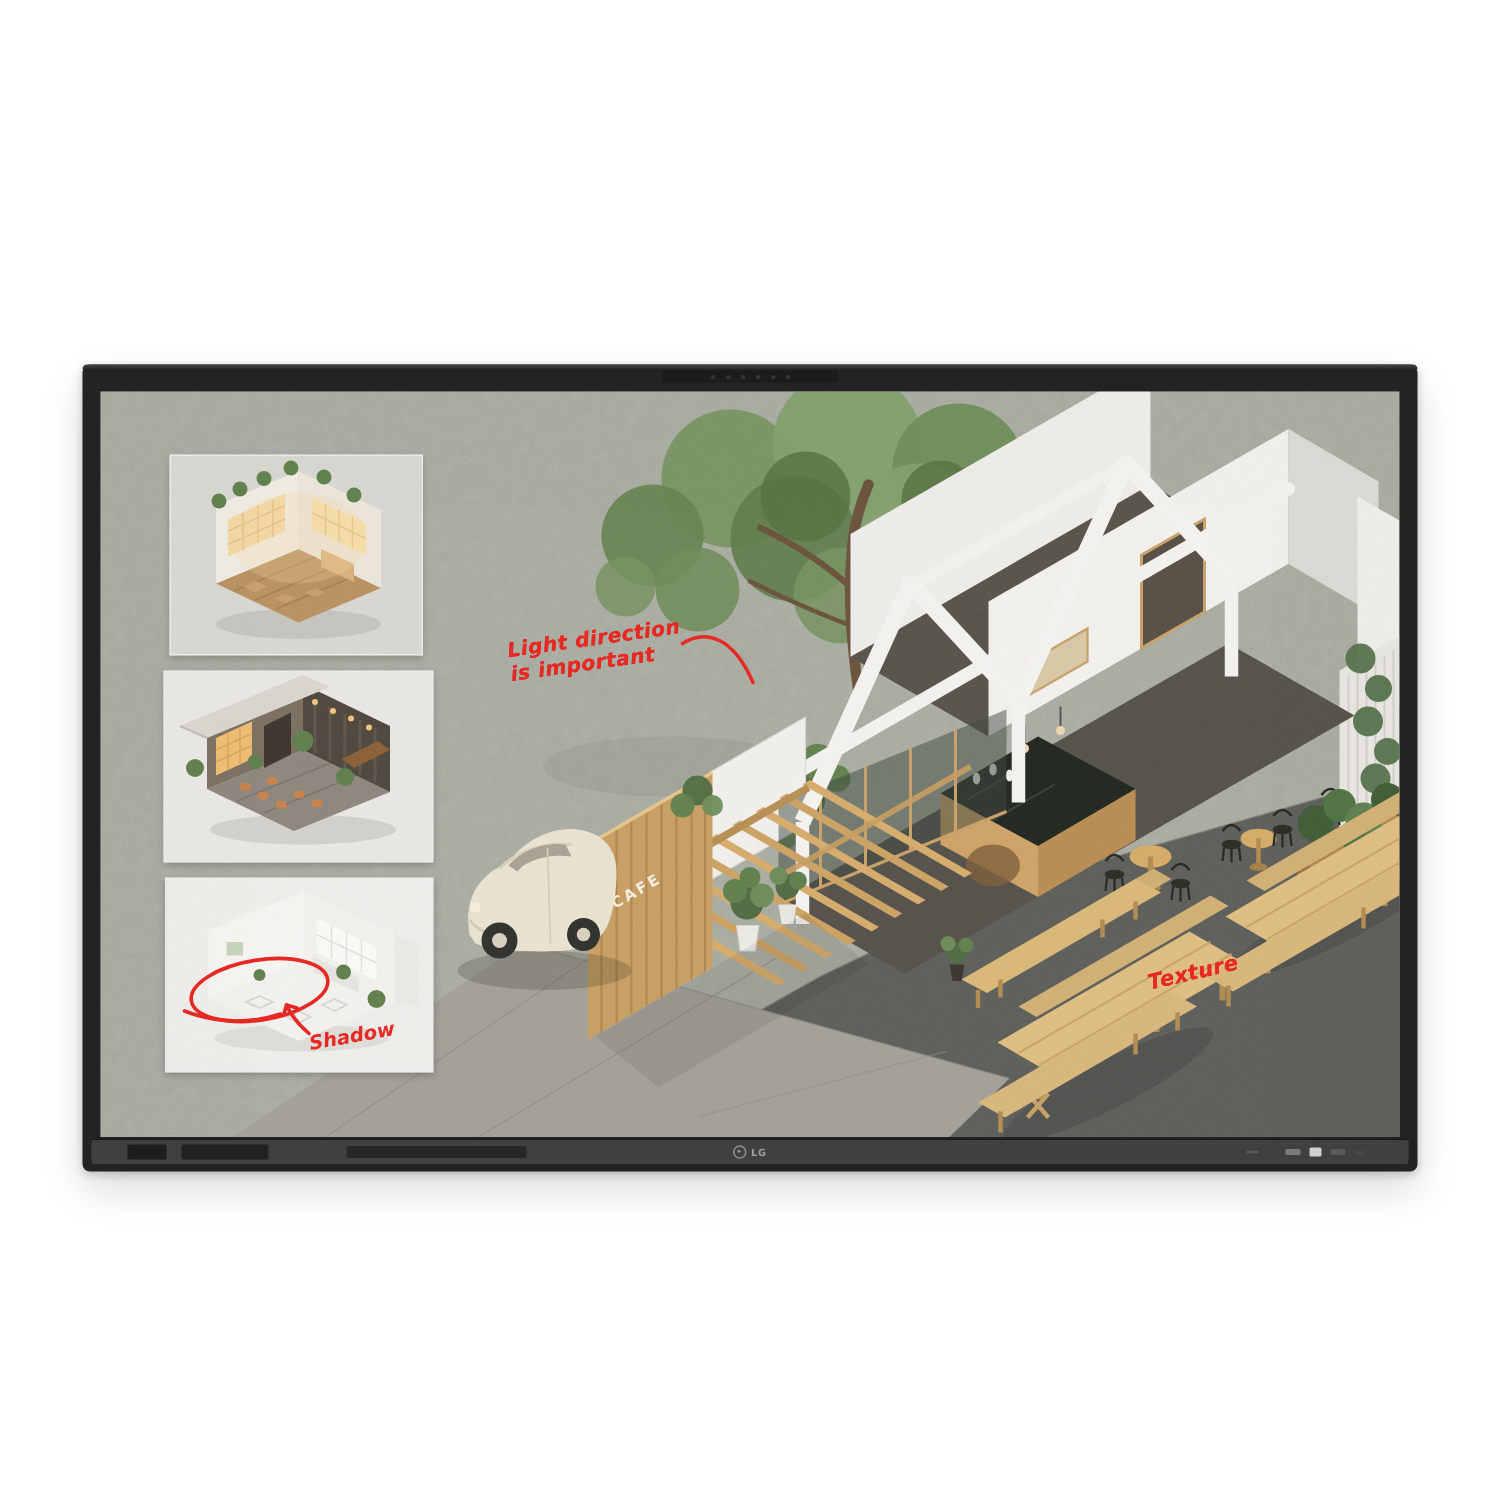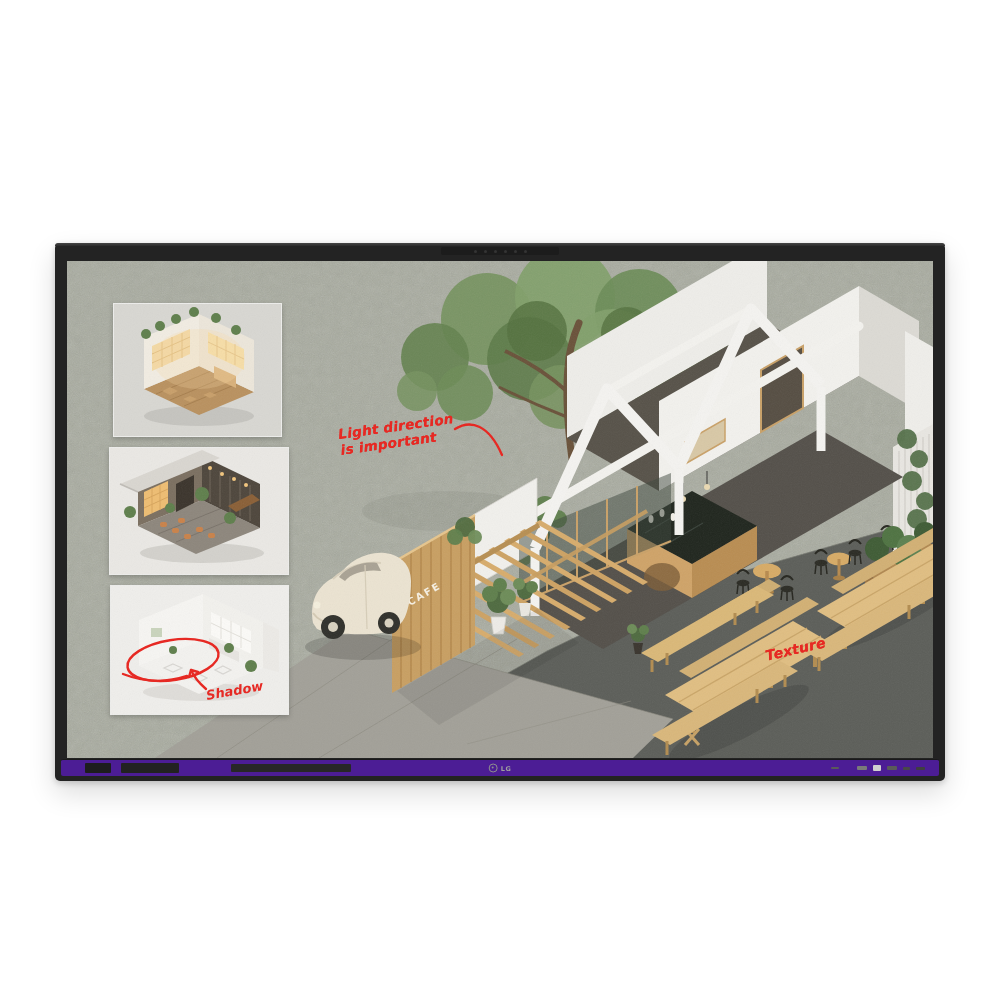--- a/index.html
+++ b/index.html
@@ -32,21 +32,21 @@
 
   
   .ink{position:absolute;color:#e8241e;font-style:italic;font-weight:700;
     letter-spacing:.3px;line-height:1.22;white-space:nowrap;
     text-shadow:0 0 .4px #e8241e;}
   .ink-light{left:272px;top:157px;font-size:13.5px;transform:rotate(-8deg);}
   .ink-texture{left:698px;top:380px;font-size:14px;transform:rotate(-13deg);}
 
   
   .tray{position:absolute;left:6px;right:6px;bottom:5px;height:16px;
-    background:#4c1d95;border-radius:2px;border-top:1px solid #1a1a1a;}
+    background:#404040;border-radius:2px;border-top:1px solid #1a1a1a;}
   .slot{position:absolute;border-radius:1px;}
   .slot-a{left:24px;top:3px;width:26px;height:10px;background:#1d1d1d;}
   .slot-b{left:60px;top:3px;width:58px;height:10px;background:#222222;}
   .slot-c{left:170px;top:4px;width:120px;height:8px;background:#272727;}
   .lg{position:absolute;left:50%;top:50%;transform:translate(-50%,-50%);
     display:flex;align-items:center;gap:3px;color:#9f9f9f;}
   .lg .ring{width:7px;height:7px;border:1px solid #8f8f8f;border-radius:50%;
     position:relative;}
   .lg .ring::after{content:"";position:absolute;left:2px;top:2px;width:2px;height:2px;
     background:#8f8f8f;border-radius:50%;}

